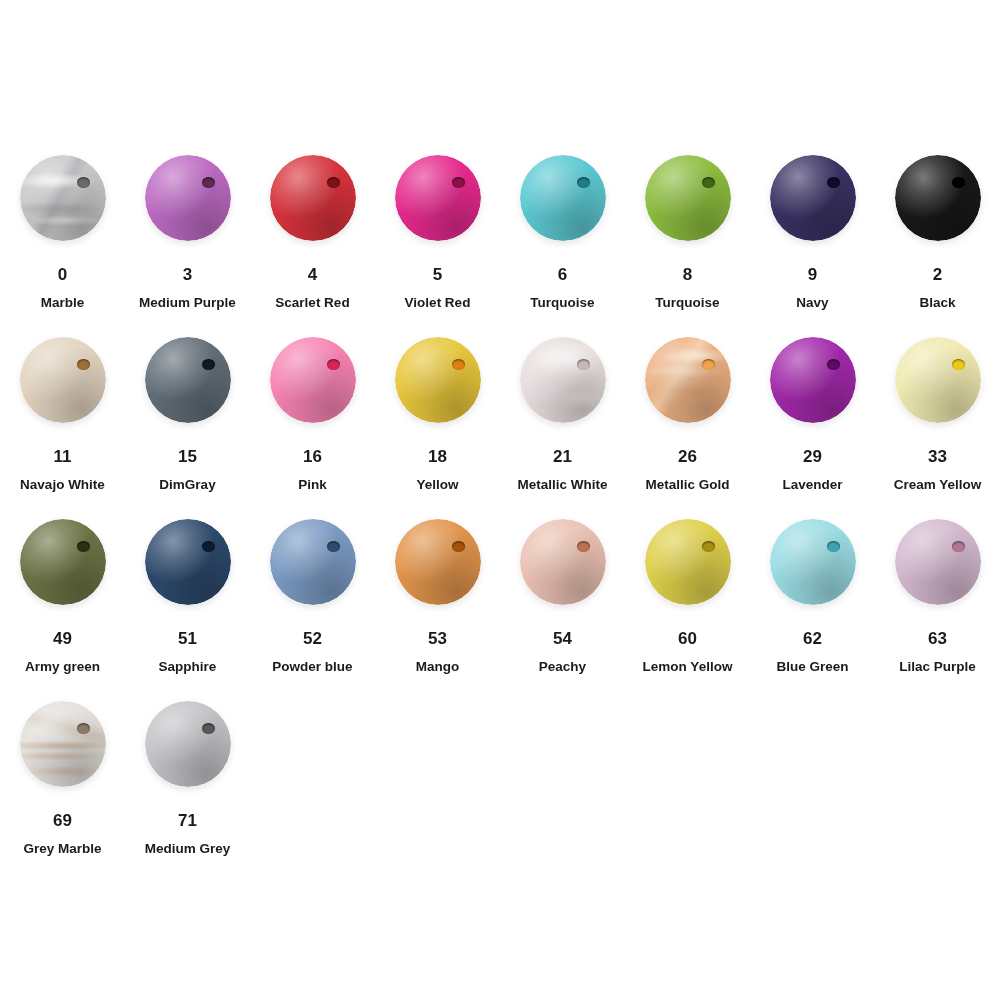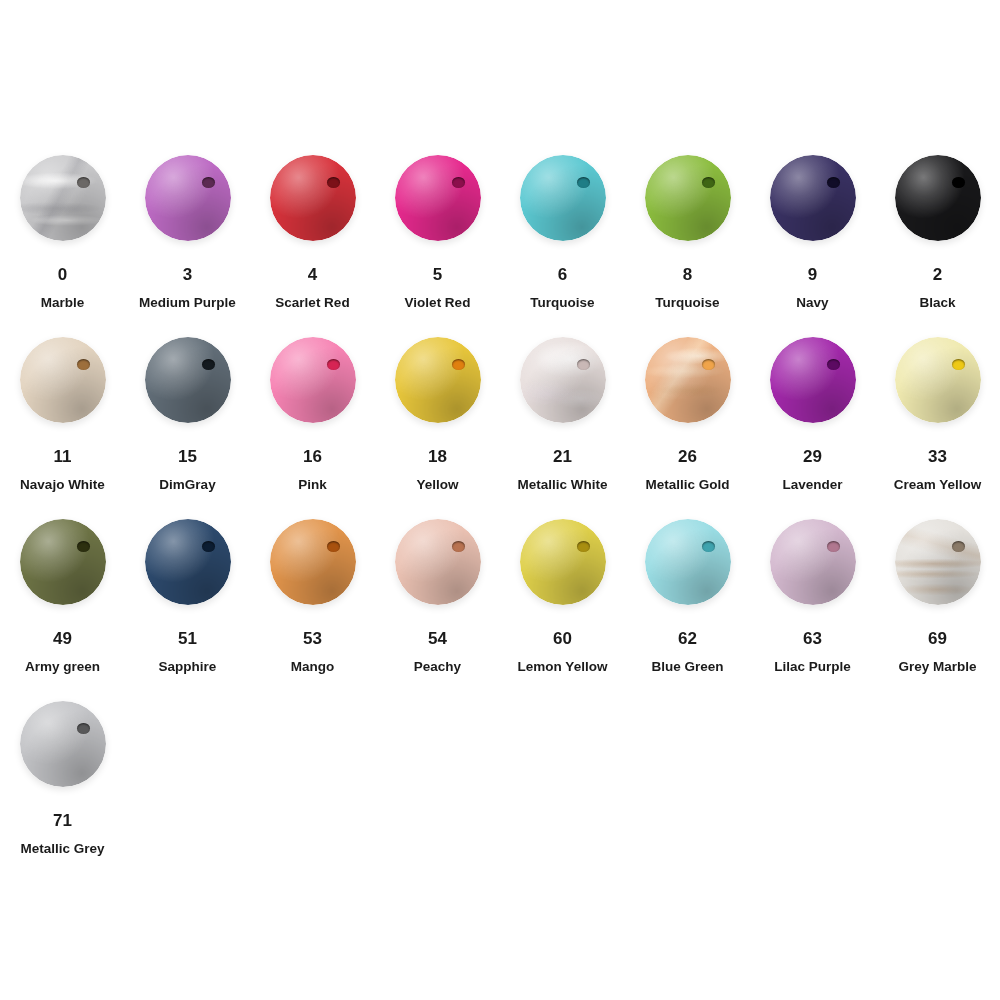--- a/index.html
+++ b/index.html
@@ -370,20 +370,32 @@
             <div class="shade"></div>
             <div class="hole" style="background: rgb(12, 29, 50);"></div>
           </div>
         </div>
         <div class="num">51</div>
         <div class="name">Sapphire</div>
       </div>
       <div class="cell">
         <div class="bead-wrap">
           <div class="bead">
+            <div class="base" style="background: rgb(123, 155, 196);"></div>
+            <div class="veins"></div>
+            <div class="shade"></div>
+            <div class="hole" style="background: rgb(47, 74, 110);"></div>
+          </div>
+        </div>
+        <div class="num">52</div>
+        <div class="name">Powder blue</div>
+      </div>
+      <div class="cell">
+        <div class="bead-wrap">
+          <div class="bead">
             <div class="base" style="background: rgb(226, 149, 76);"></div>
             <div class="veins"></div>
             <div class="shade"></div>
             <div class="hole" style="background: rgb(168, 81, 14);"></div>
           </div>
         </div>
         <div class="num">53</div>
         <div class="name">Mango</div>
       </div>
       <div class="cell">
@@ -449,21 +461,21 @@
       <div class="cell">
         <div class="bead-wrap">
           <div class="bead">
             <div class="base" style="background: rgb(195, 196, 199);"></div>
             <div class="veins"></div>
             <div class="shade"></div>
             <div class="hole" style="background: rgb(88, 88, 89);"></div>
           </div>
         </div>
         <div class="num">71</div>
-        <div class="name">Metallic Grey</div>
+        <div class="name">Medium Grey</div>
       </div>
       <div class="cell empty">
         <div class="bead-wrap">
           <div class="bead"></div>
         </div>
         <div class="num"></div>
         <div class="name"></div>
       </div>
     </div>
 </div>

